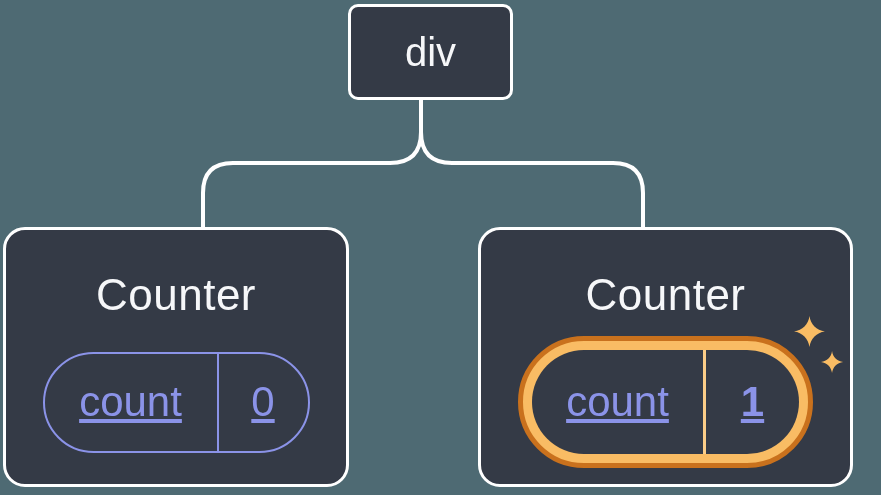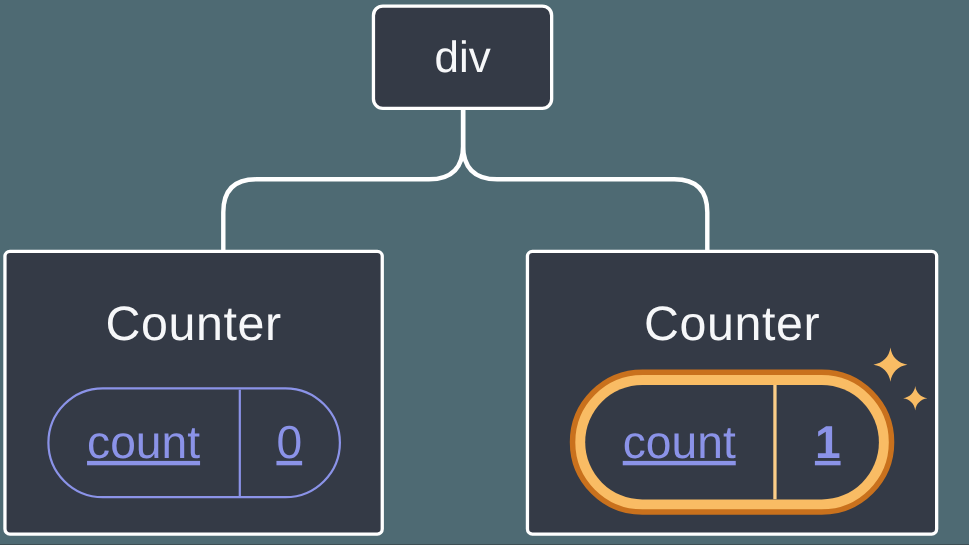--- a/index.html
+++ b/index.html
@@ -28,36 +28,36 @@
     position:absolute;left:0;top:0;
     pointer-events:none;
   }
   .connector-svg path{
     stroke:var(--connector);
     stroke-width:4;
     fill:none;
   }
   .root-node{
     position:absolute;
-    left:338px;top:4px;
+    left:348px;top:4px;
     width:165px;height:96px;
     background:var(--node-background);
     border:3px solid var(--node-border);
     border-radius:10px;
     display:flex;align-items:center;justify-content:center;
     color:var(--text-primary);
     font-size:40px;
   }
   .card{
     position:absolute;
     top:227px;
     height:260px;
     background:var(--node-background);
     border:3px solid var(--node-border);
-    border-radius:6px;
+    border-radius:22px;
     display:flex;flex-direction:column;align-items:center;
     padding-top:40px;
   }
   .card-left{left:3px;width:346px;}
   .card-right{left:478px;width:375px;}
   .card-title{
     color:var(--text-primary);
     font-size:44px;
     line-height:50px;
     letter-spacing:0.5px;

